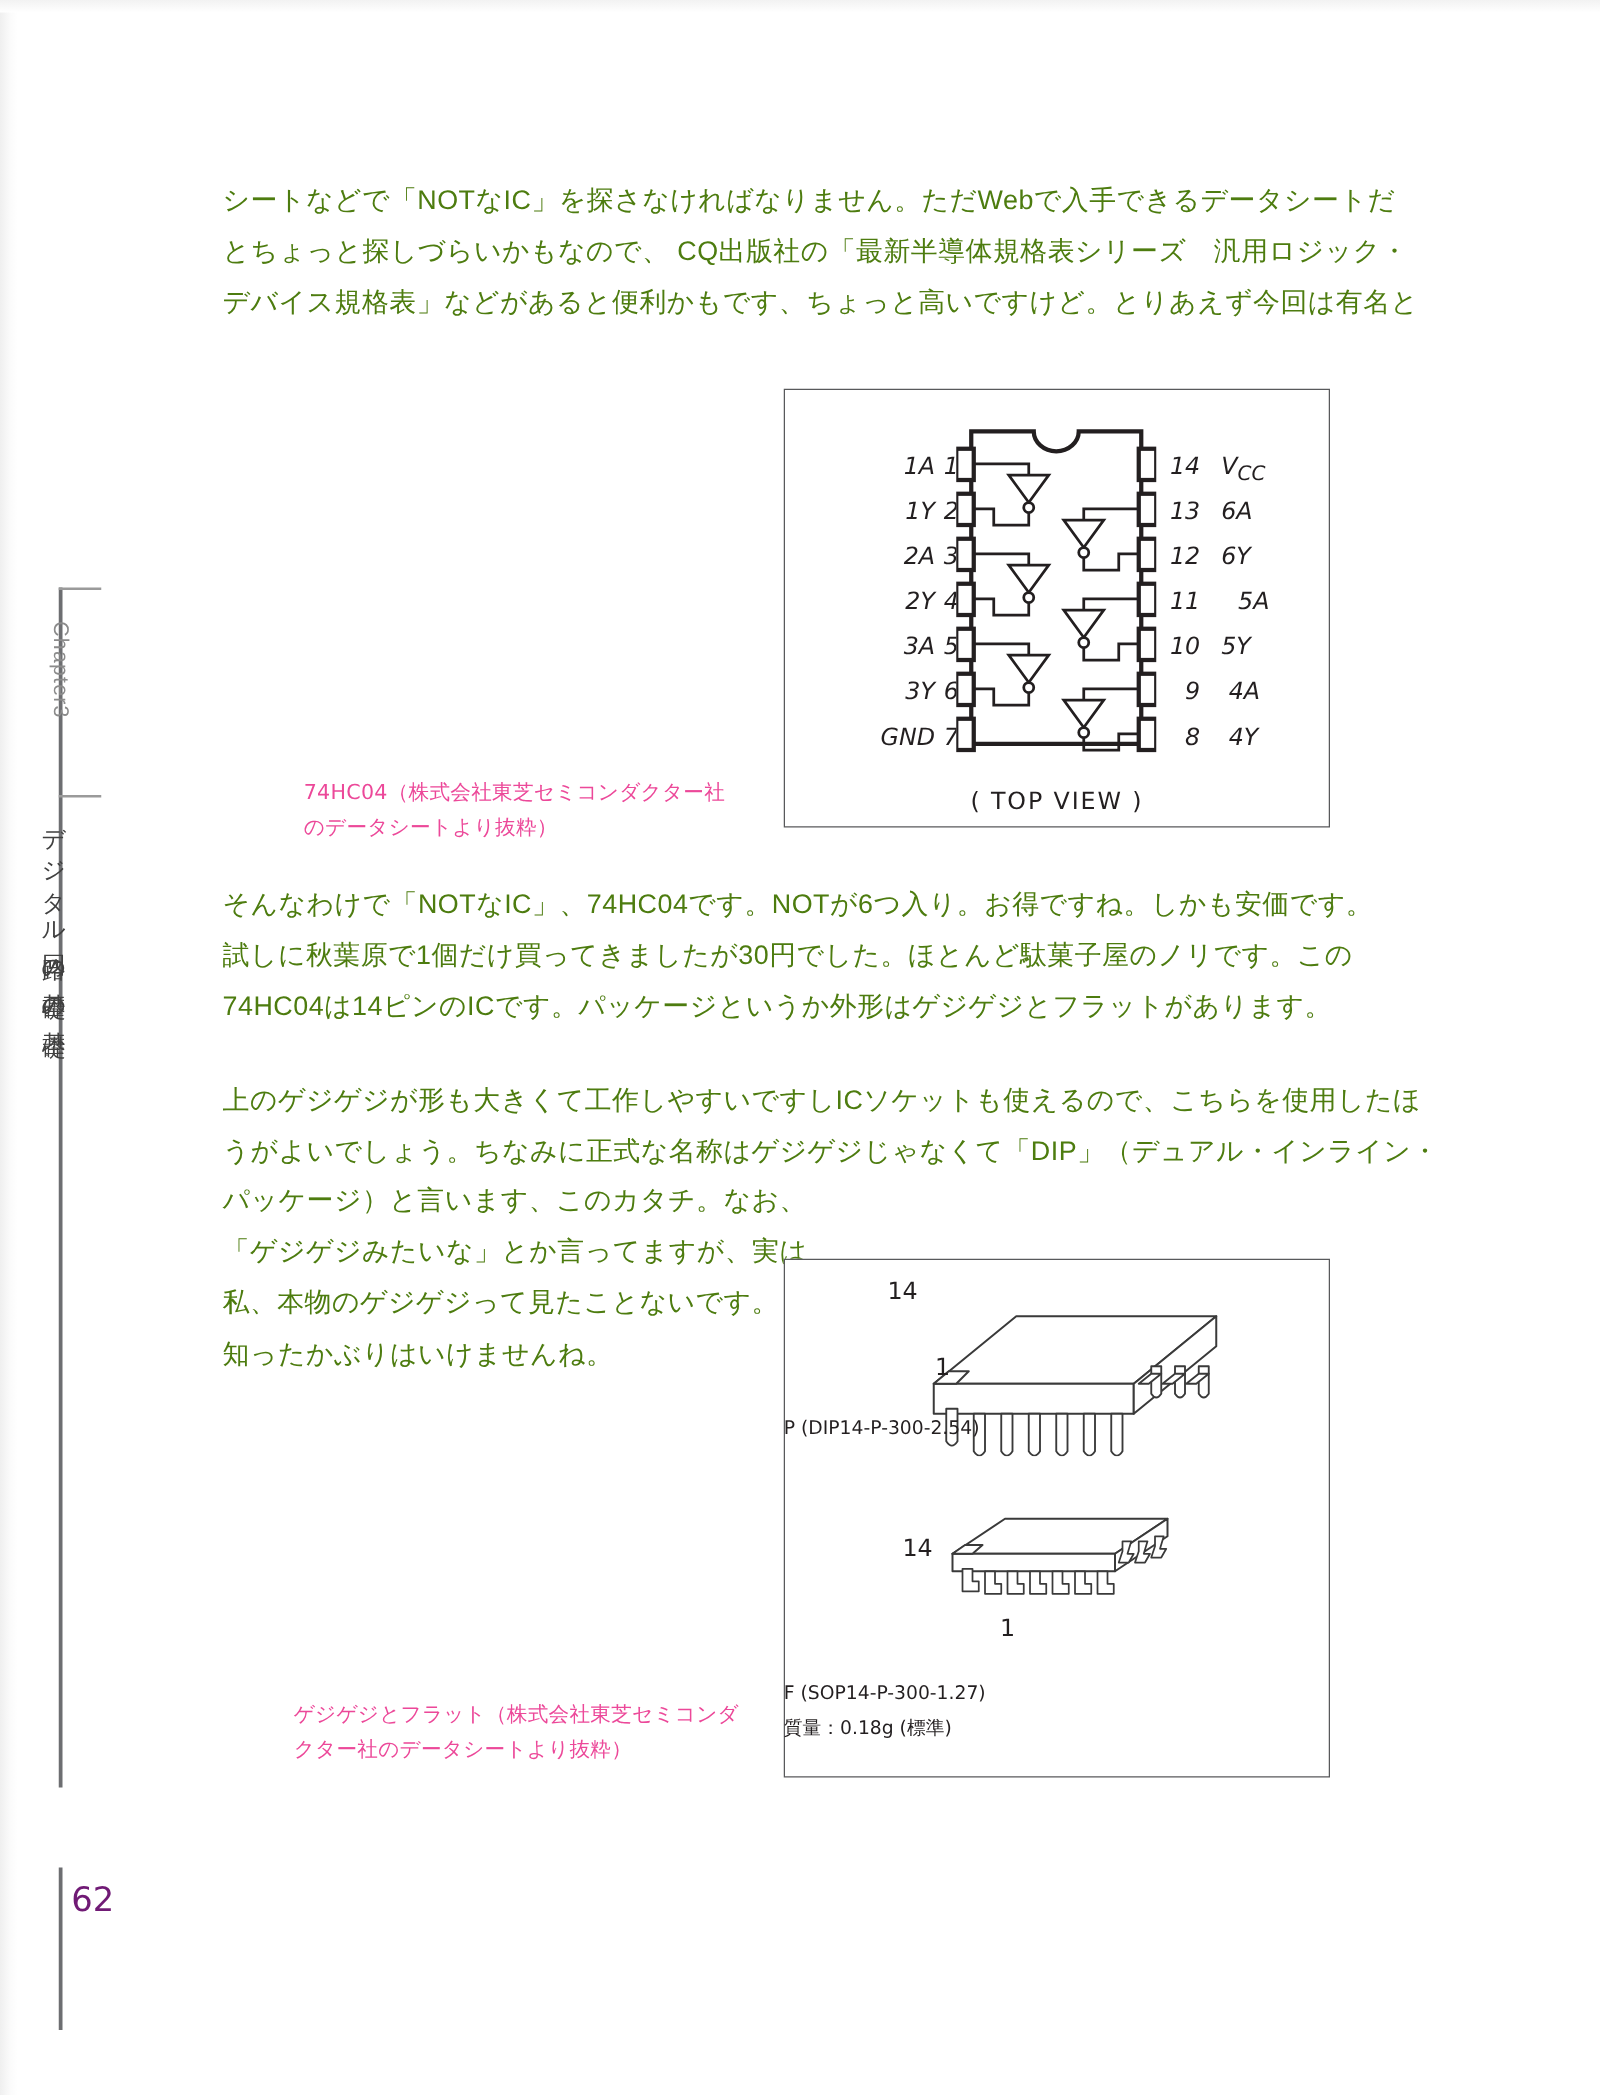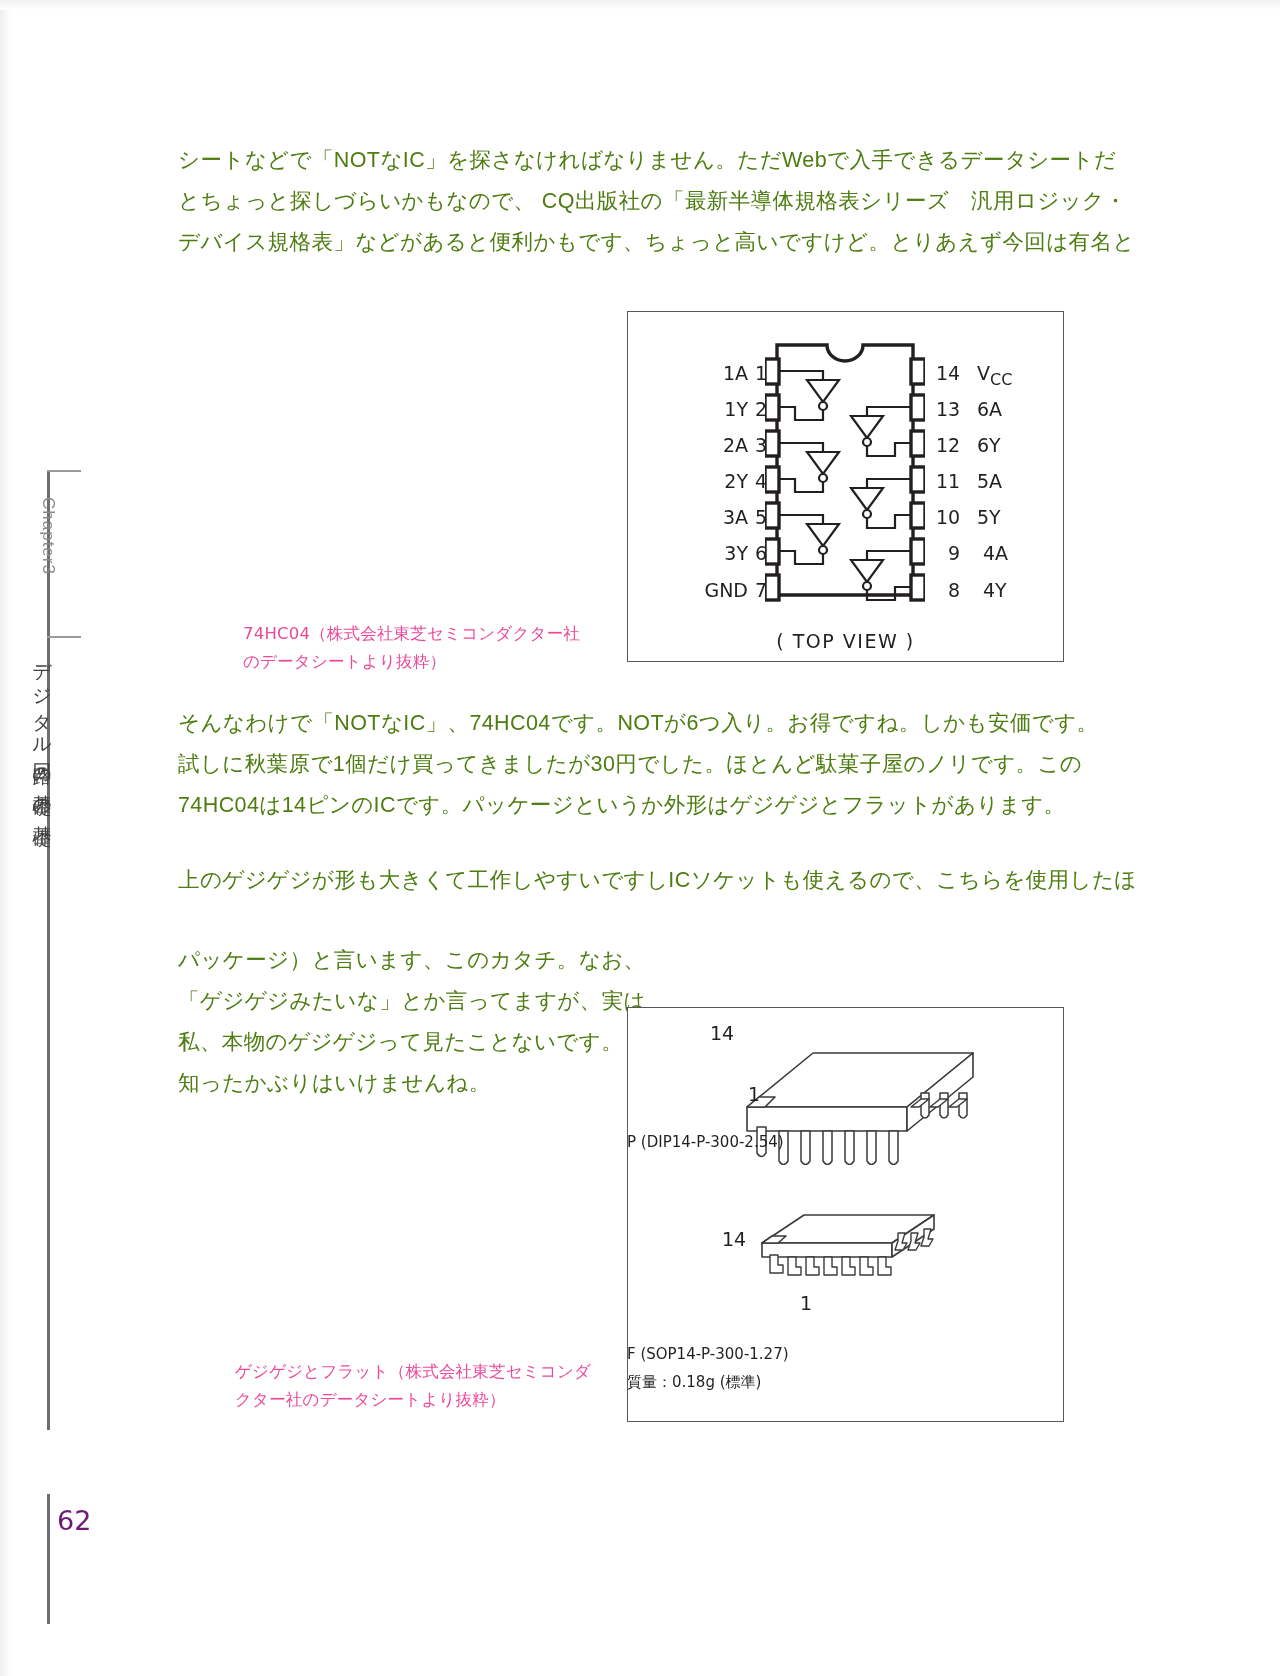--- a/index.html
+++ b/index.html
@@ -119,20 +119,21 @@
     position: absolute;
     font-family: "DejaVu Sans", "Liberation Sans", sans-serif;
     font-size: 19px;
     color: #231f20;
   }
   .pin-row {
     position: absolute;
     height: 32px;
     line-height: 32px;
     white-space: nowrap;
+    font-style: italic;
   }
   .pin-left  { text-align: right; }
   .pin-right { text-align: left; }
   .pin-name { display: inline-block; width: 52px; }
   .pin-num  { display: inline-block; width: 26px; text-align: center; }
   .pin-left .pin-name  { text-align: right; }
   .pin-right .pin-name { text-align: left; }
 
   .topview {
     position: absolute;
@@ -203,20 +204,21 @@
 </div>
 
 <div class="para" id="para-mid">
   <span class="ln">そんなわけで「NOTなIC」、74HC04です。NOTが6つ入り。お得ですね。しかも安価です。</span>
   <span class="ln">試しに秋葉原で1個だけ買ってきましたが30円でした。ほとんど駄菓子屋のノリです。この</span>
   <span class="ln">74HC04は14ピンのICです。パッケージというか外形はゲジゲジとフラットがあります。</span>
 </div>
 
 <div class="para" id="para-dip">
   <span class="ln">上のゲジゲジが形も大きくて工作しやすいですしICソケットも使えるので、こちらを使用したほ</span>
+  <span class="ln">うがよいでしょう。ちなみに正式な名称はゲジゲジじゃなくて「DIP」（デュアル・インライン・</span>
 </div>
 
 <div class="para" id="para-dip-narrow">
   <span class="ln">パッケージ）と言います、このカタチ。なお、</span>
   <span class="ln">「ゲジゲジみたいな」とか言ってますが、実は</span>
   <span class="ln">私、本物のゲジゲジって見たことないです。</span>
   <span class="ln">知ったかぶりはいけませんね。</span>
 </div>
 
 <div class="figbox" id="fig-ic"></div>
@@ -249,21 +251,21 @@
   <div class="pin-row pin-right" style="left:935px; top:357px; width:120px;">
     <span class="pin-num">14</span><span class="pin-name" style="padding-left:16px;"><span>V</span><sub style="font-size:16px;">CC</sub></span>
   </div>
   <div class="pin-row pin-right" style="left:935px; top:393px; width:120px;">
     <span class="pin-num">13</span><span class="pin-name" style="padding-left:16px;">6A</span>
   </div>
   <div class="pin-row pin-right" style="left:935px; top:429px; width:120px;">
     <span class="pin-num">12</span><span class="pin-name" style="padding-left:16px;">6Y</span>
   </div>
   <div class="pin-row pin-right" style="left:935px; top:465px; width:120px;">
-    <span class="pin-num">11</span><span class="pin-name" style="padding-left:16px;">5A</span>
+    <span class="pin-num">11</span><span class="pin-name" style="padding-left:16px;text-align:center;">5A</span>
   </div>
   <div class="pin-row pin-right" style="left:935px; top:501px; width:120px;">
     <span class="pin-num">10</span><span class="pin-name" style="padding-left:16px;">5Y</span>
   </div>
   <div class="pin-row pin-right" style="left:941px; top:537px; width:114px;">
     <span class="pin-num">9</span><span class="pin-name" style="padding-left:16px;">4A</span>
   </div>
   <div class="pin-row pin-right" style="left:941px; top:574px; width:114px;">
     <span class="pin-num">8</span><span class="pin-name" style="padding-left:16px;">4Y</span>
   </div>

